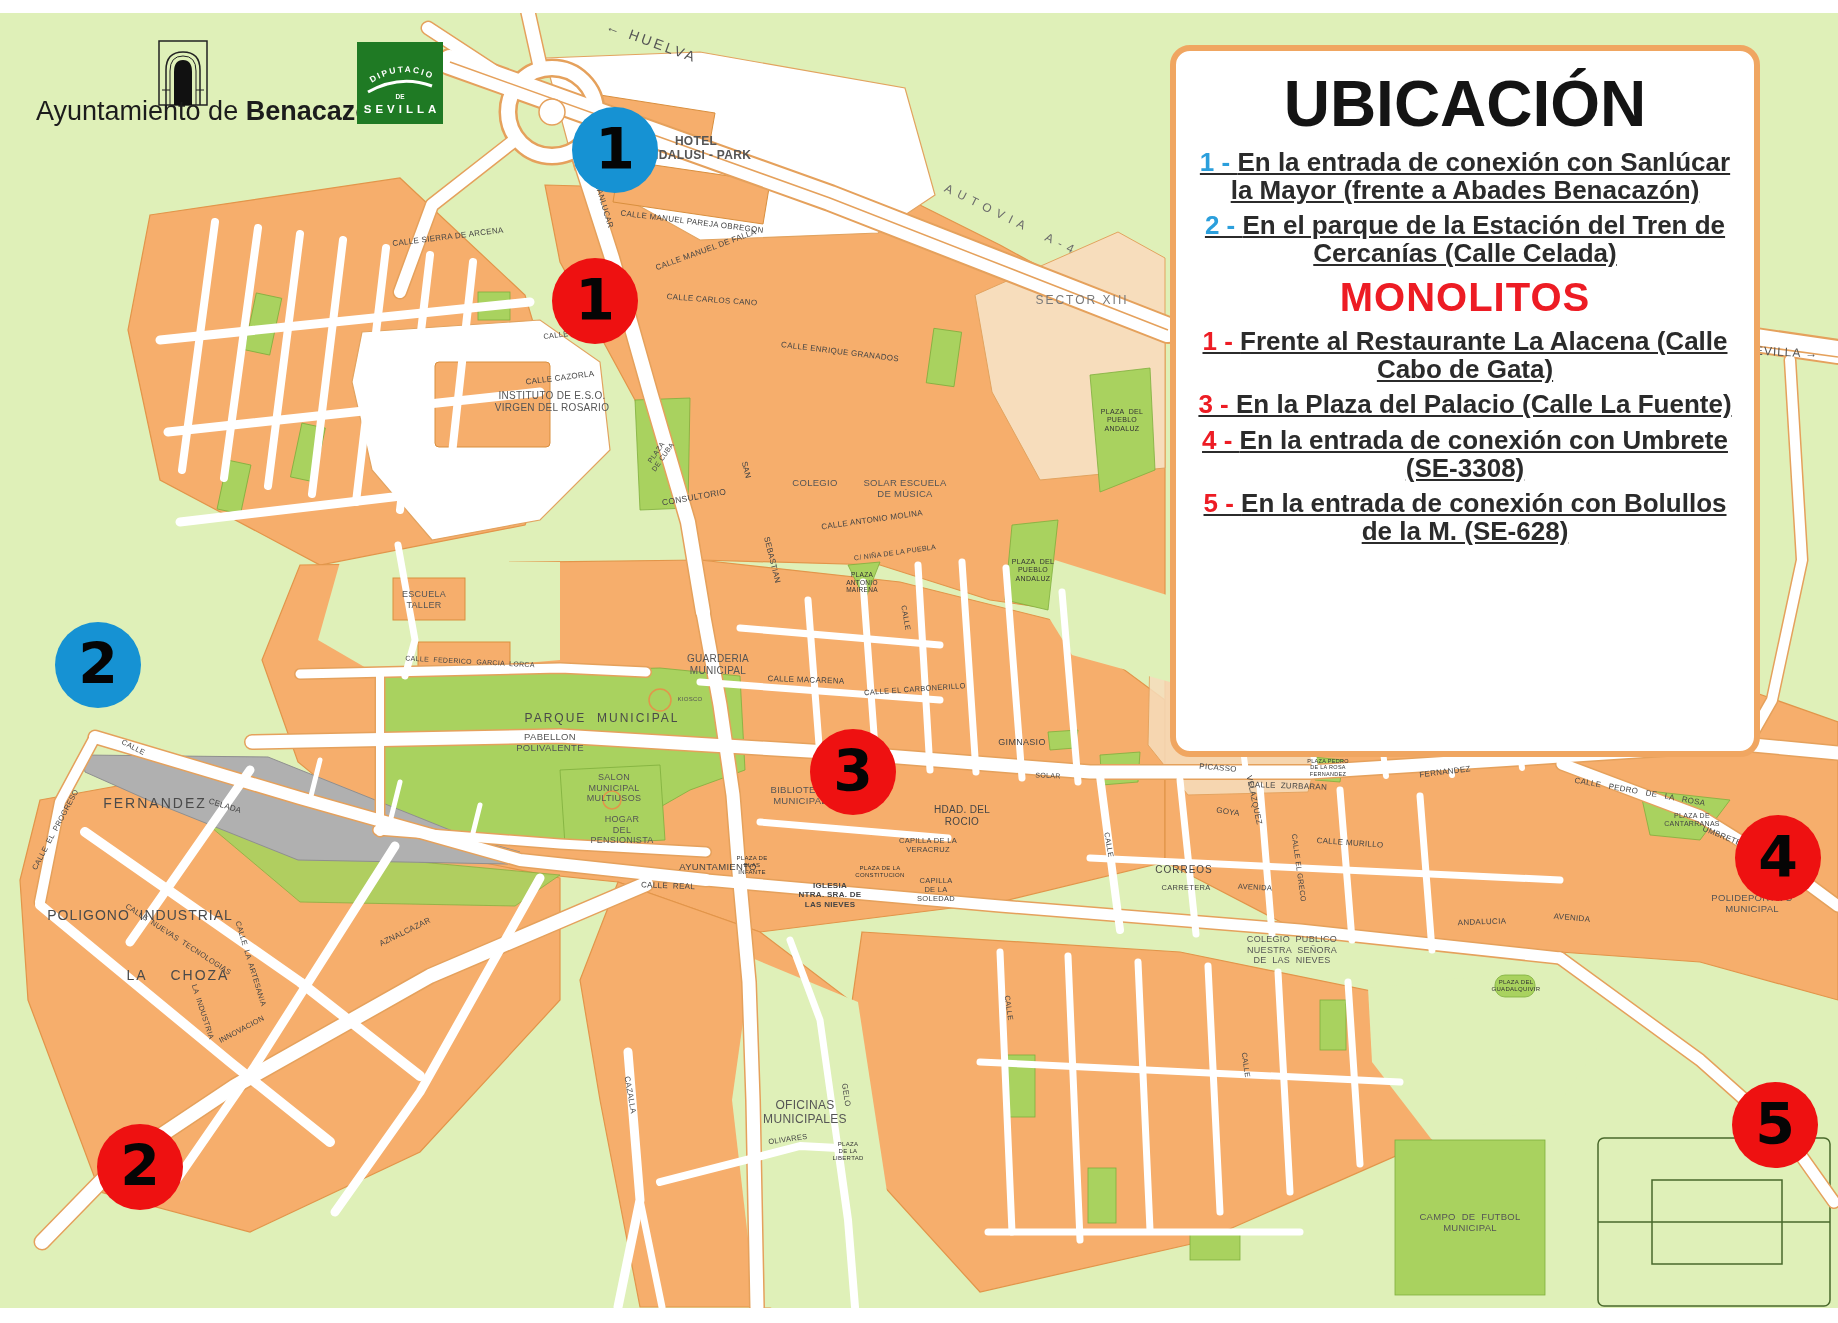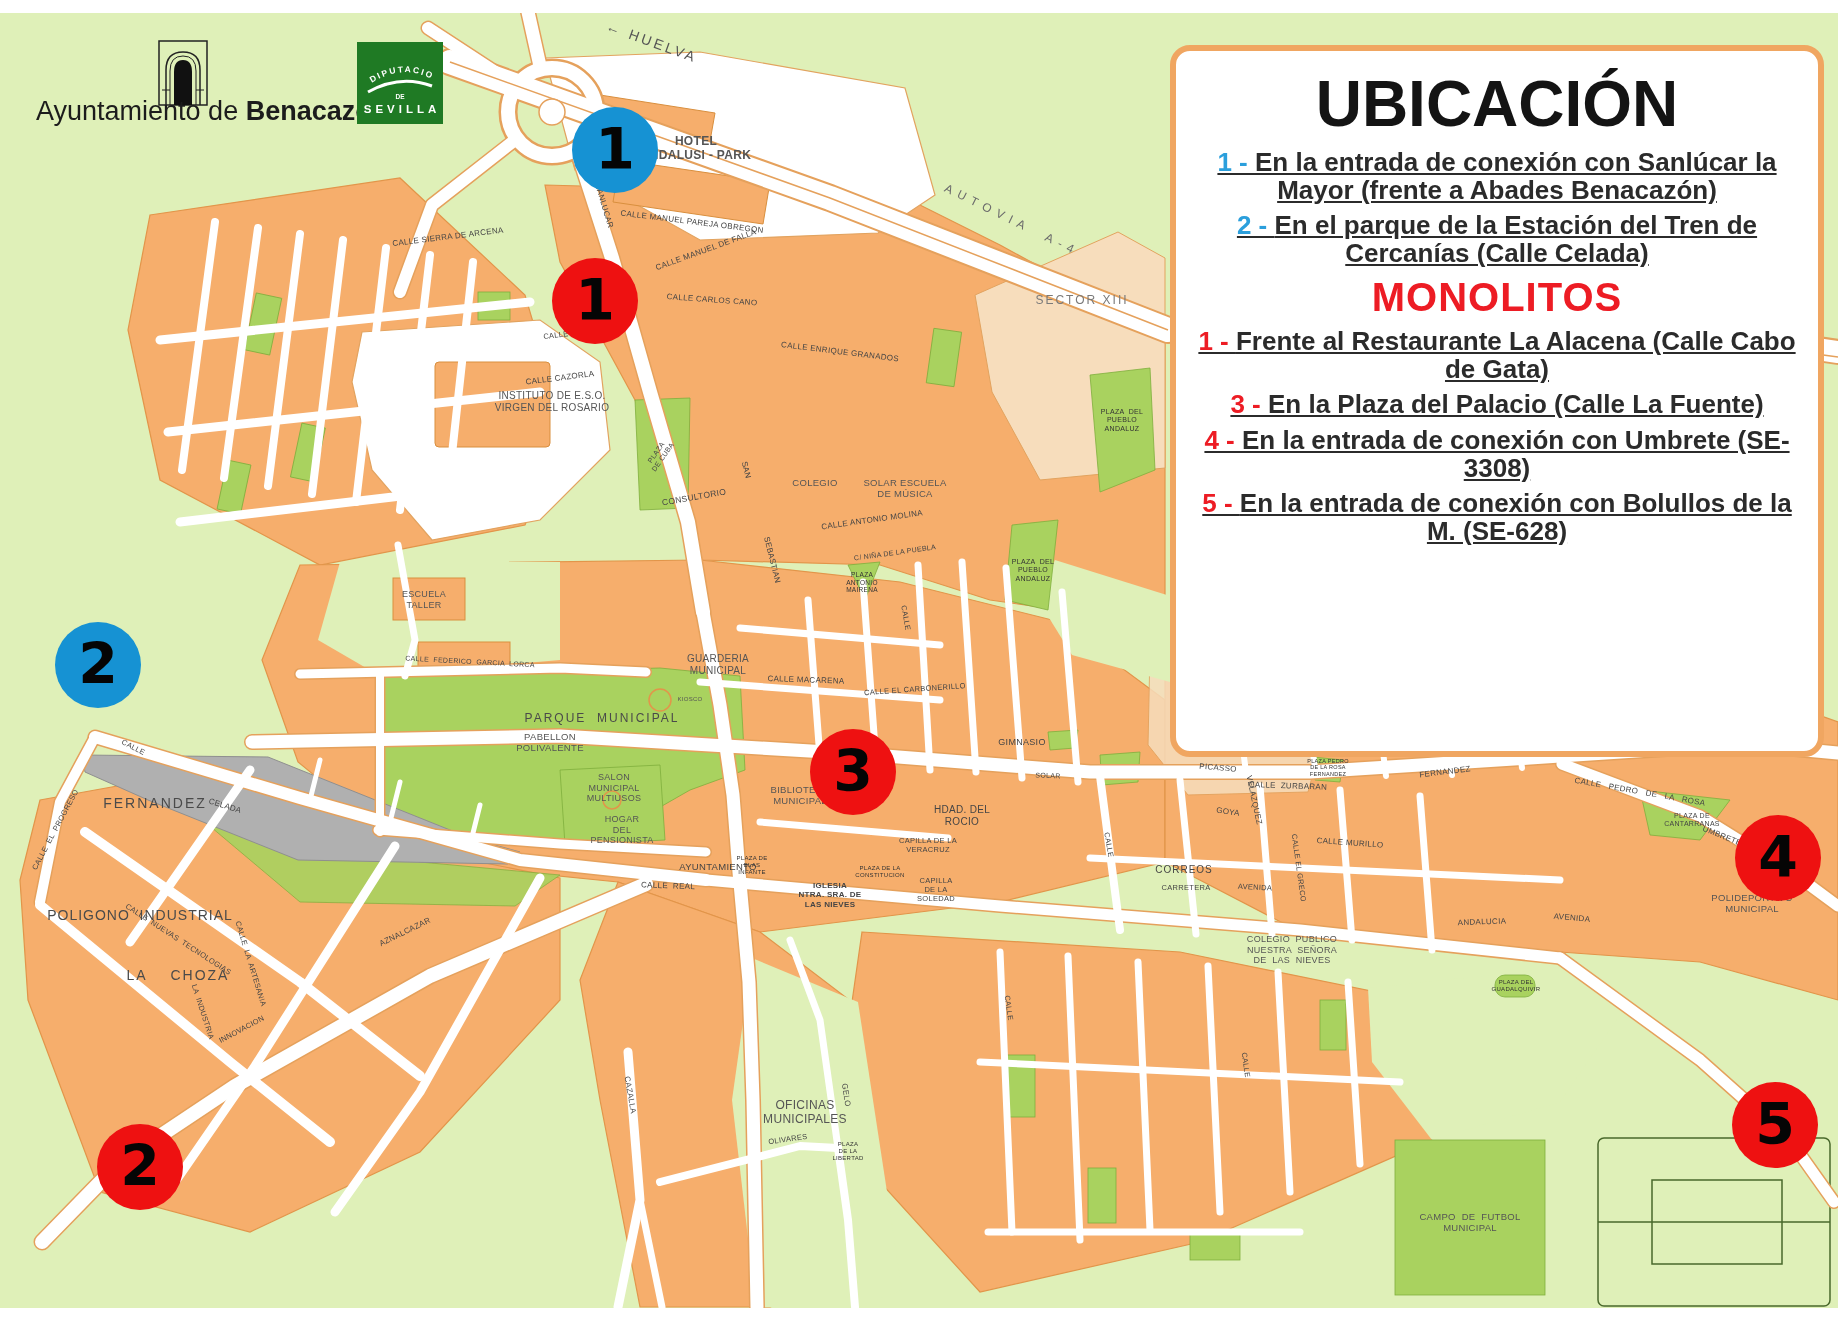--- a/index.html
+++ b/index.html
@@ -13,21 +13,21 @@
   .marker{position:absolute;width:86px;height:86px;border-radius:50%;
           transform:translate(-50%,-50%);display:flex;align-items:center;justify-content:center;
           font-family:"DejaVu Sans",sans-serif;font-weight:bold;font-size:57px;color:#050505;
           padding-bottom:3px;box-sizing:border-box;}
   
   #arch-logo{position:absolute;left:158px;top:40px;}
   #ayto-text{position:absolute;left:36px;top:96px;font-size:27px;color:#1c1c1c;}
   #ayto-text b{font-weight:bold;}
   #dip-logo{position:absolute;left:357px;top:42px;}
   
-  .panel{position:absolute;left:1170px;top:45px;width:654px;height:712px;box-sizing:border-box;
+  .panel{position:absolute;left:1170px;top:45px;width:590px;height:712px;box-sizing:border-box;
          background:#ffffff;border:6px solid #f0a661;border-radius:20px;text-align:center;
          padding:10px 8px 6px;overflow:hidden;}
   .panel-title{font-size:64px;font-weight:bold;letter-spacing:0px;color:#141414;margin:6px 0 2px;}
   .leg-heading{font-size:40px;font-weight:bold;letter-spacing:1px;margin:8px 0 4px;}
   .leg-item{font-size:26px;font-weight:bold;color:#2b2b2b;line-height:1.08;margin:7px 0;padding:0 4px;text-decoration:underline;}
   .leg-num{font-weight:bold;}
 </style>
 </head>
 <body>
 

